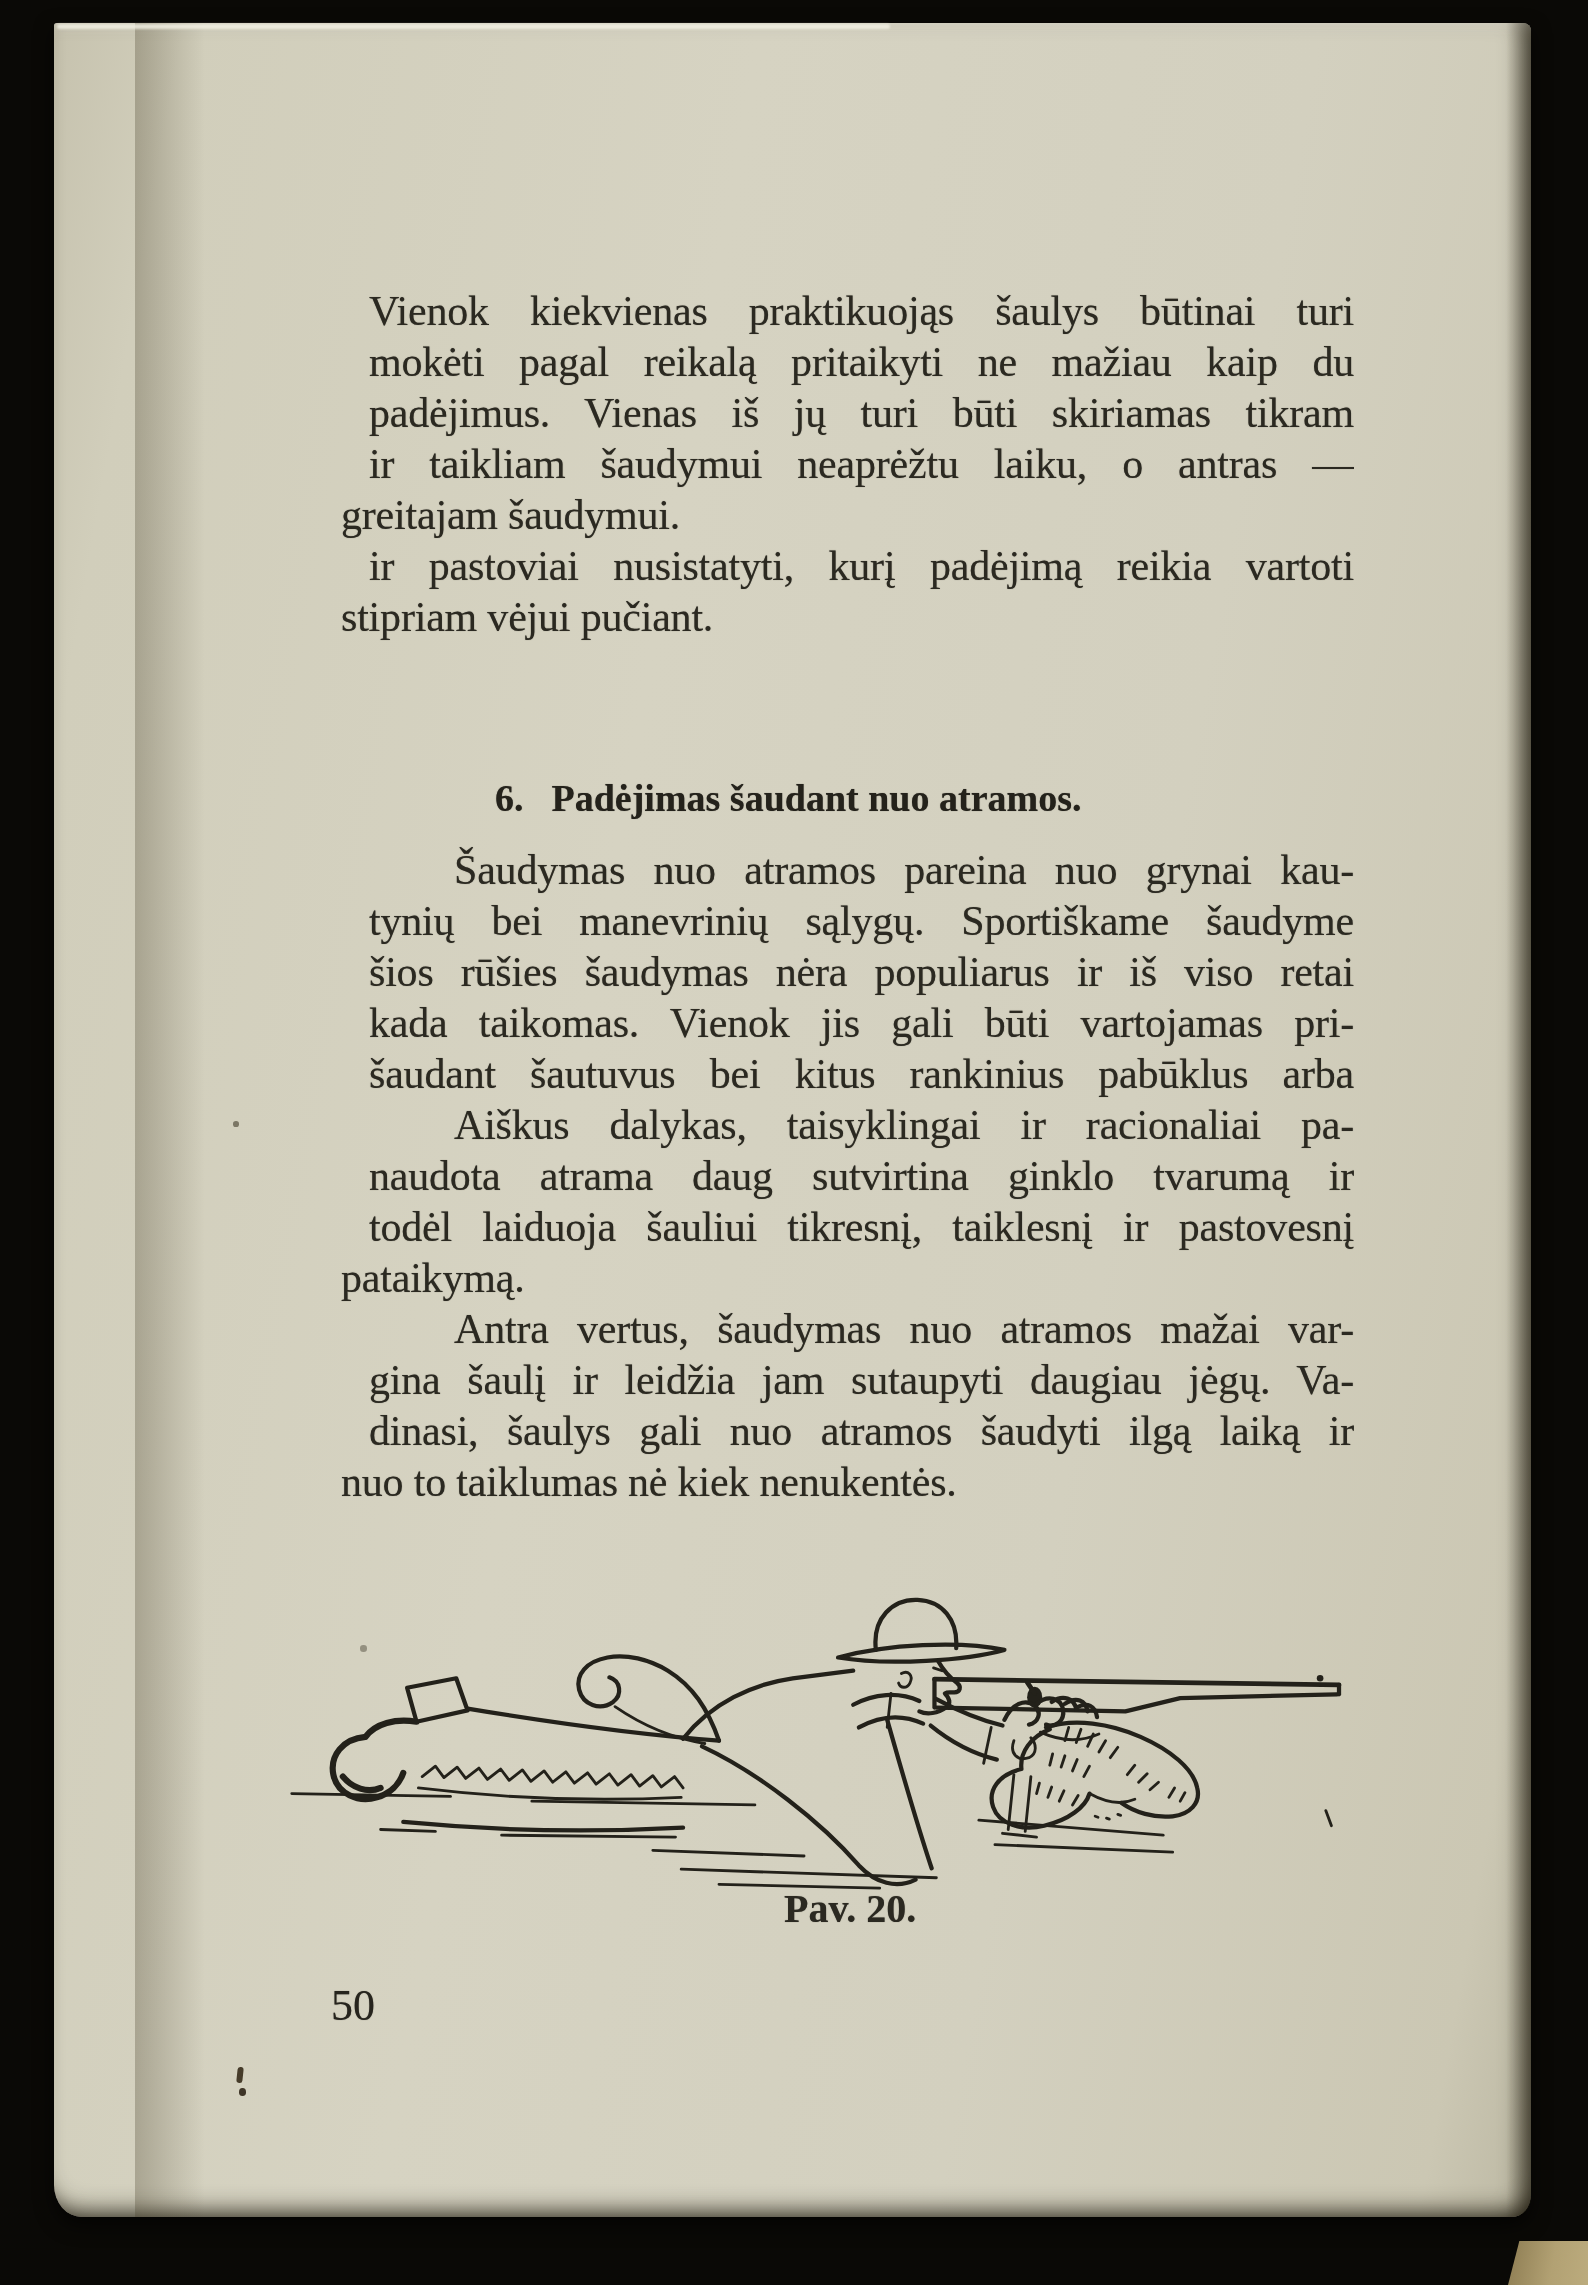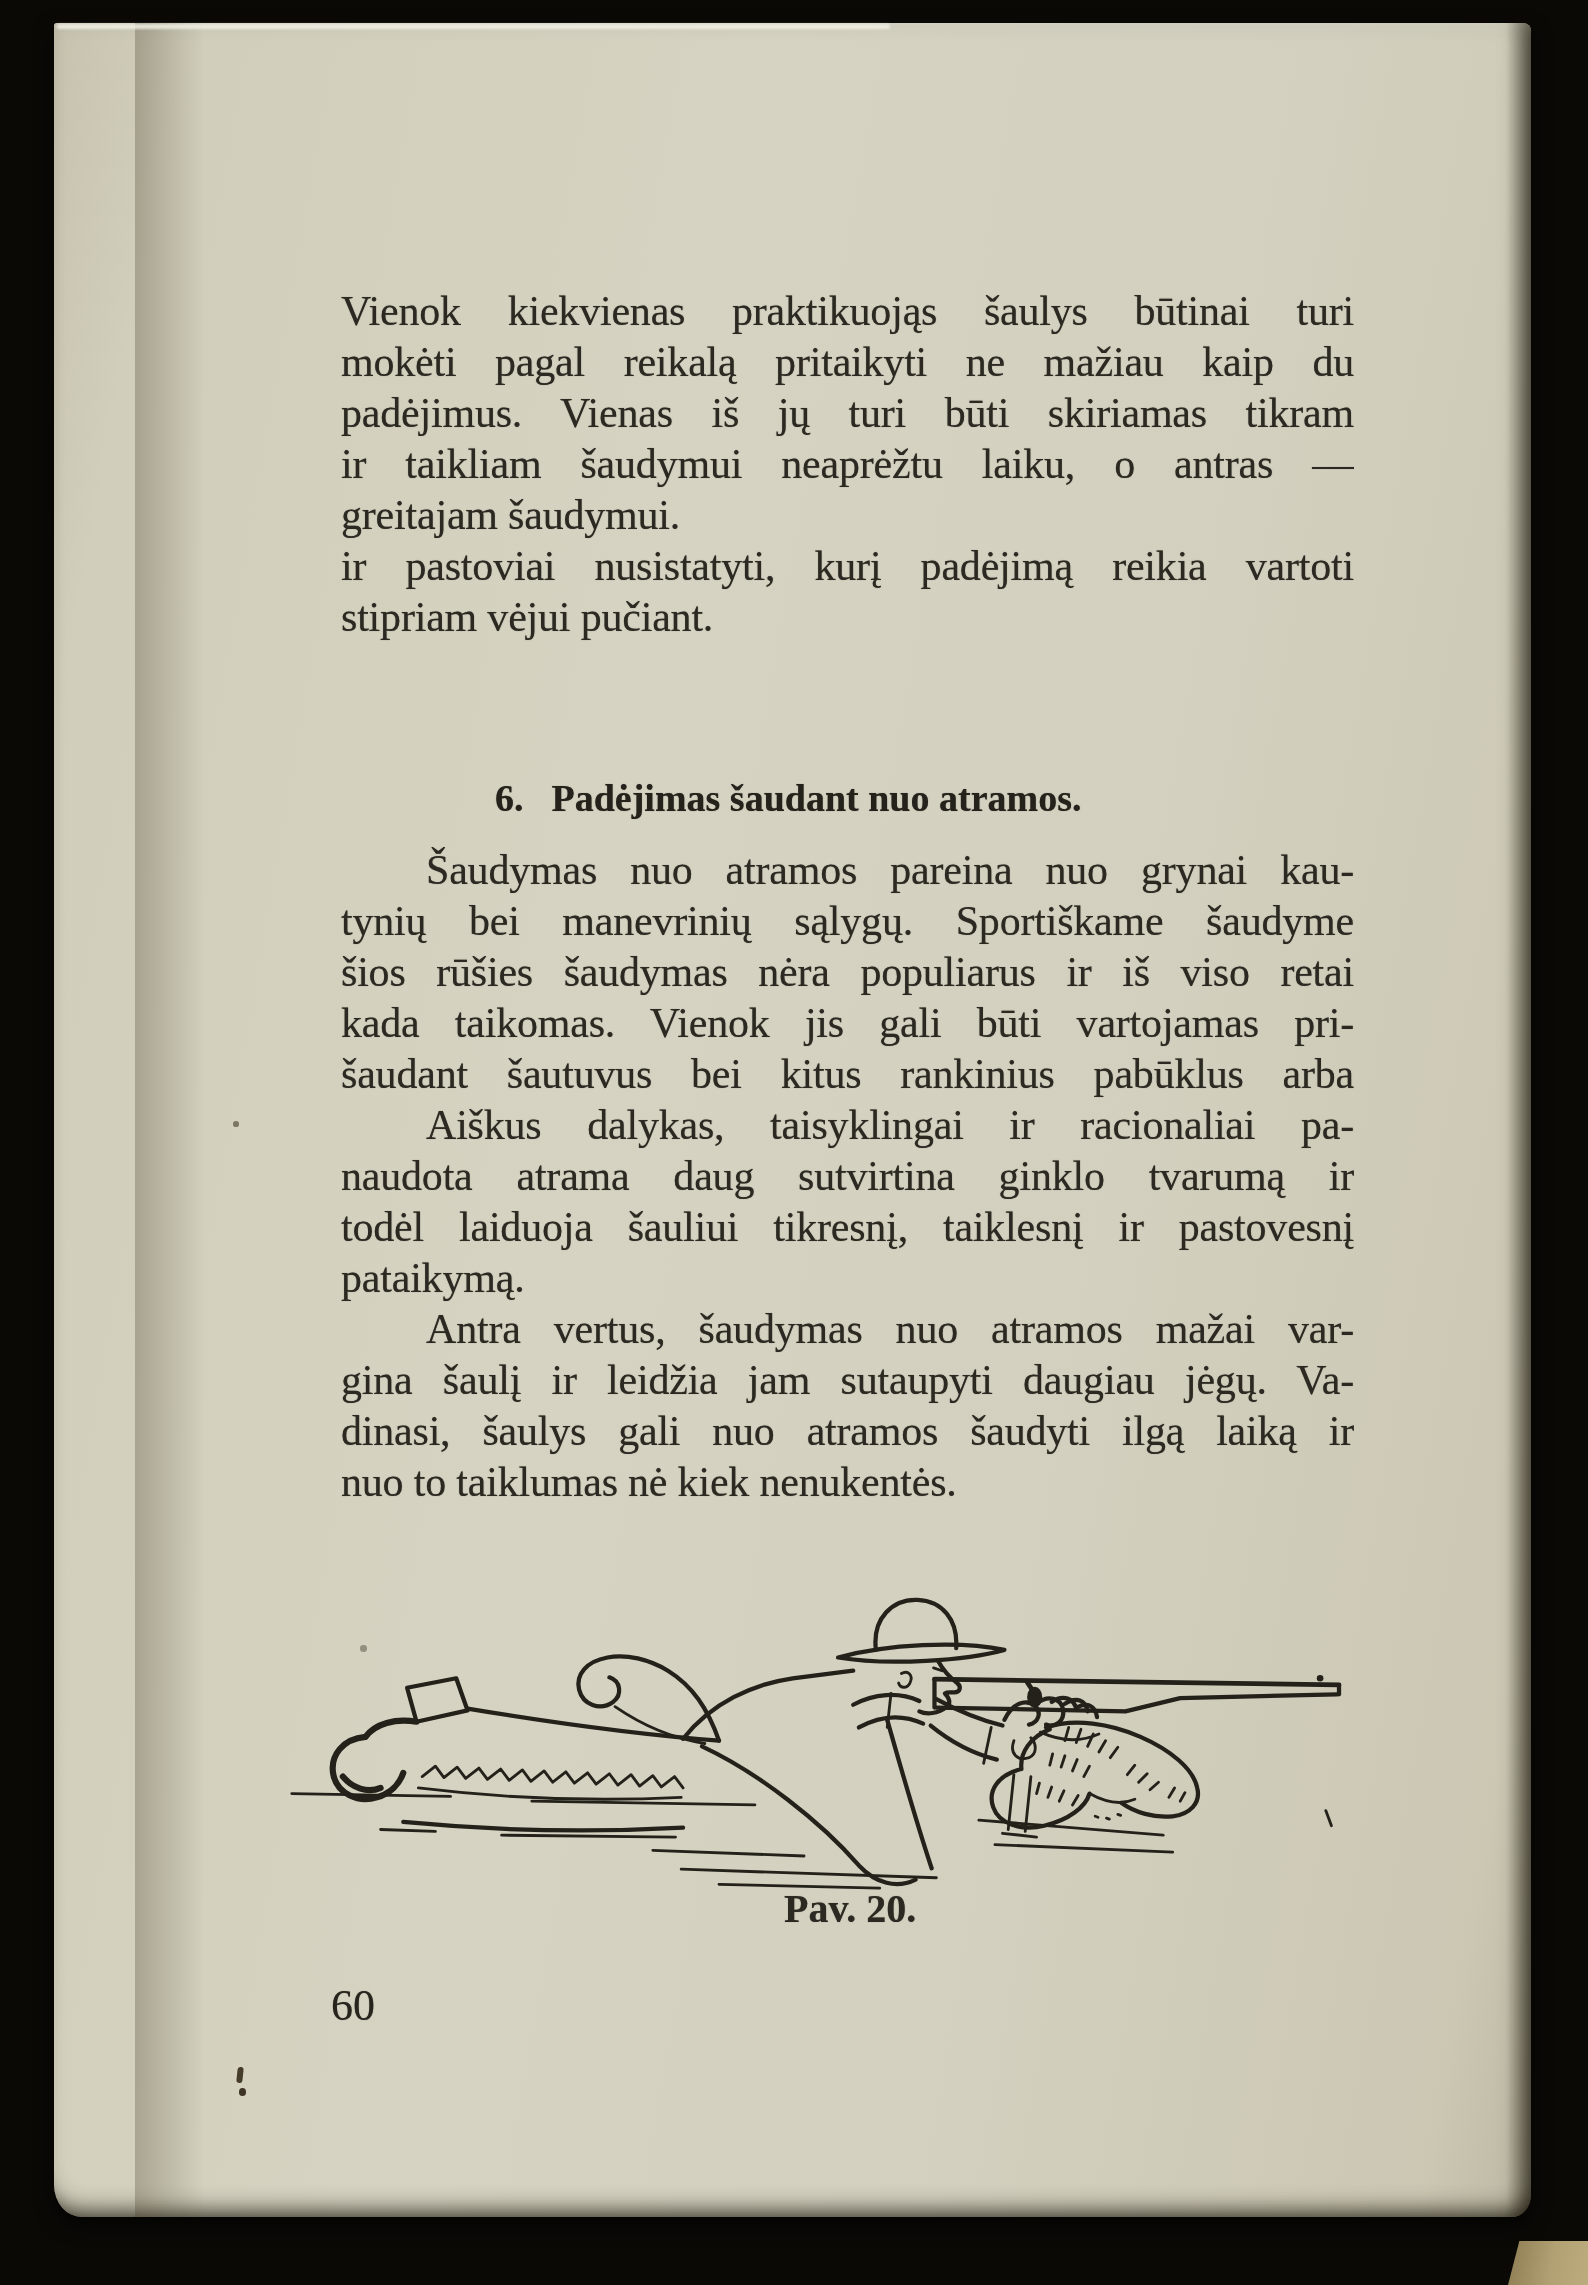--- a/index.html
+++ b/index.html
@@ -49,21 +49,21 @@
   
   .text-block{position:absolute;width:1013px;color:#2b2921;}
   .text-a{left:341px;top:286px;}
   .text-b{left:341px;top:845px;}
   .line{
     height:51px;line-height:51px;overflow:hidden;
     font-size:42px;letter-spacing:-0.2px;
     text-shadow:0 0 0.9px rgba(43,41,33,.6);
     white-space:nowrap;
   }
-  .line.j{text-align:justify;white-space:normal;}
+  .line.j{text-align:justify;white-space:normal;margin-left:28px;}
   .line.j::after{content:"";display:inline-block;width:100%;height:0;}
   .line.indent{text-indent:85px;}
   .heading{
     position:absolute;left:495px;top:776px;
     font-size:38px;font-weight:bold;color:#24221b;
     text-shadow:0 0 0.9px rgba(36,34,27,.6);white-space:nowrap;
   }
   .heading .ht{margin-left:28px;}
   .caption{
     position:absolute;left:784px;top:1885px;
@@ -211,21 +211,21 @@
     <path class="thin" d="M830 216 l5 -11"></path>
     <path class="thin" d="M844 220 l6 -10"></path>
   <path class="thin" d="M868 232 l3 1"></path>
     <path class="thin" d="M880 234 l3 1"></path>
     <path class="thin" d="M892 230 l3 1"></path>
   <path class="thin" d="M946 212 l6 -10"></path>
     <path class="thin" d="M958 216 l5 -9"></path>
 </svg>
 
 <div class="caption">Pav. 20.</div>
-<div class="pagenum">60</div>
+<div class="pagenum">50</div>
 
 <div class="speck speck-a"></div>
 <div class="speck speck-b"></div>
 <div class="ink-mark-stroke"></div>
 <div class="ink-mark-dot"></div>
 
 <div class="corner-patch"></div>
 
 
 </body></html>

